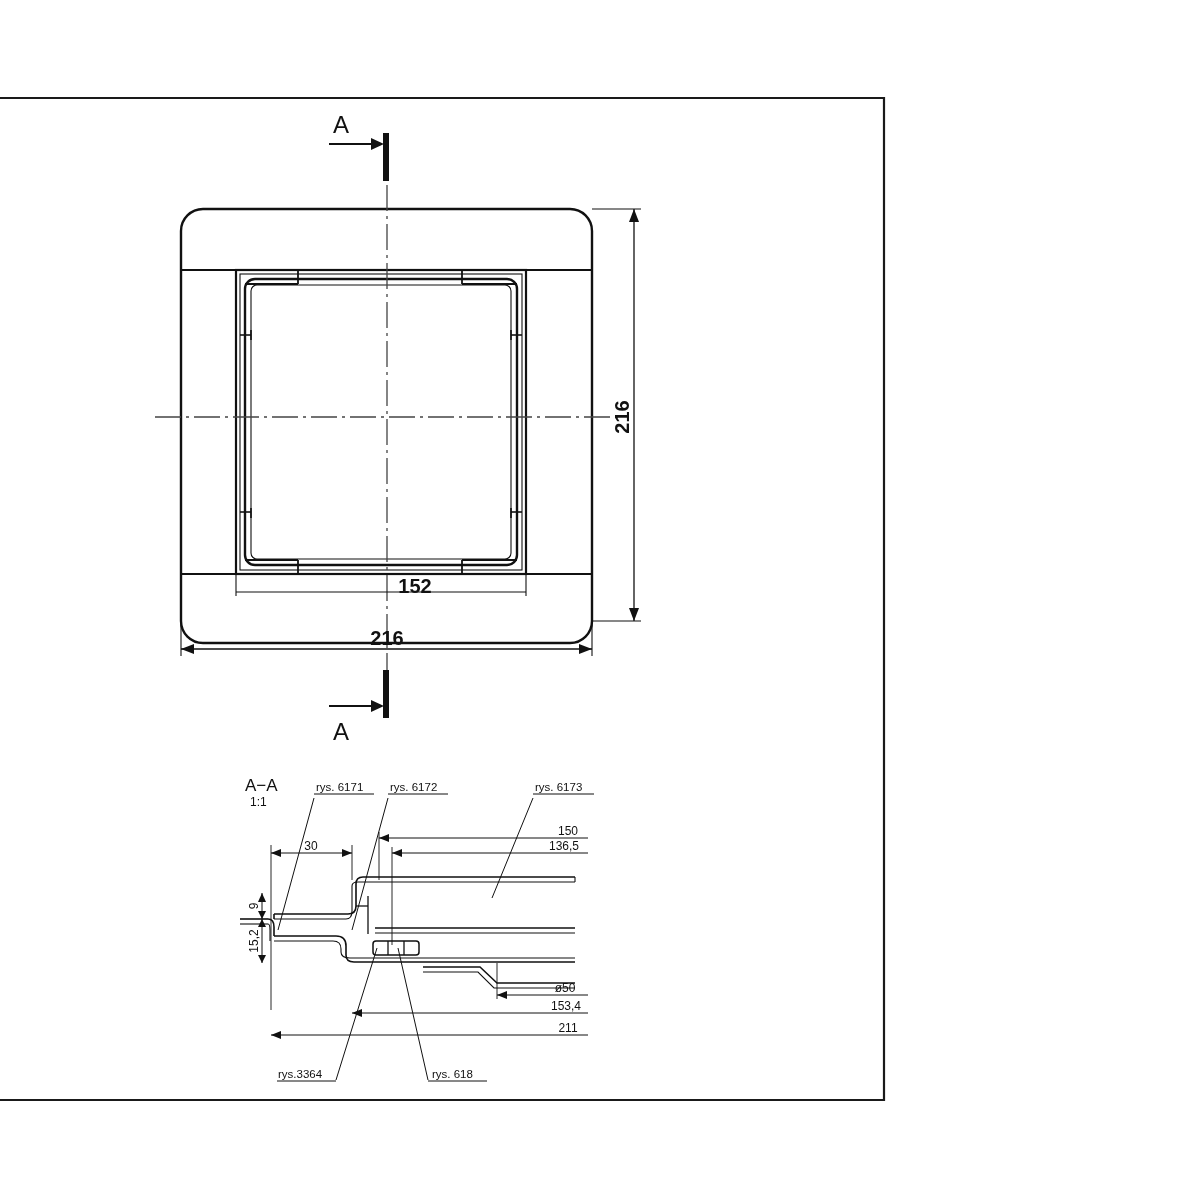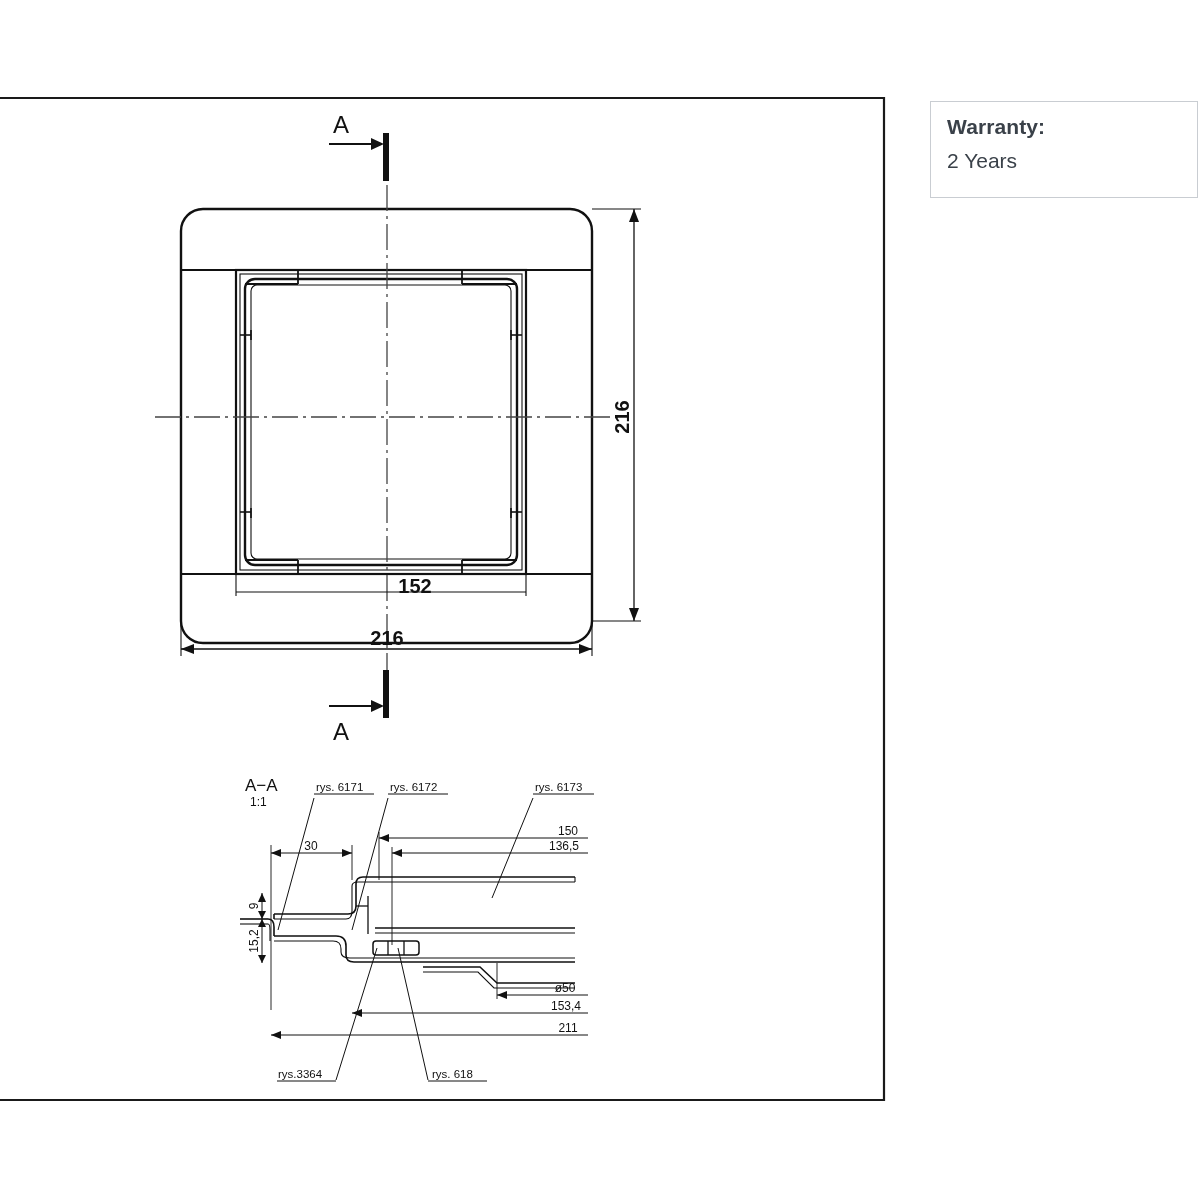--- a/index.html
+++ b/index.html
@@ -263,18 +263,14 @@
     </g>
 
     <g>
       <line x1="271" y1="1035" x2="588" y2="1035" stroke="#111111" stroke-width="1"></line>
       <polygon points="271,1035 281,1031 281,1039" fill="#111111"></polygon>
       <text x="568" y="1032" text-anchor="middle" class="dim-small">211</text>
     </g>
 
   </svg>
 
-  <div class="warranty-box">
-    <p class="warranty-title">Warranty:</p>
-    <p class="warranty-value">2 Years</p>
-  </div>
 
 </div>
 
 </body></html>

